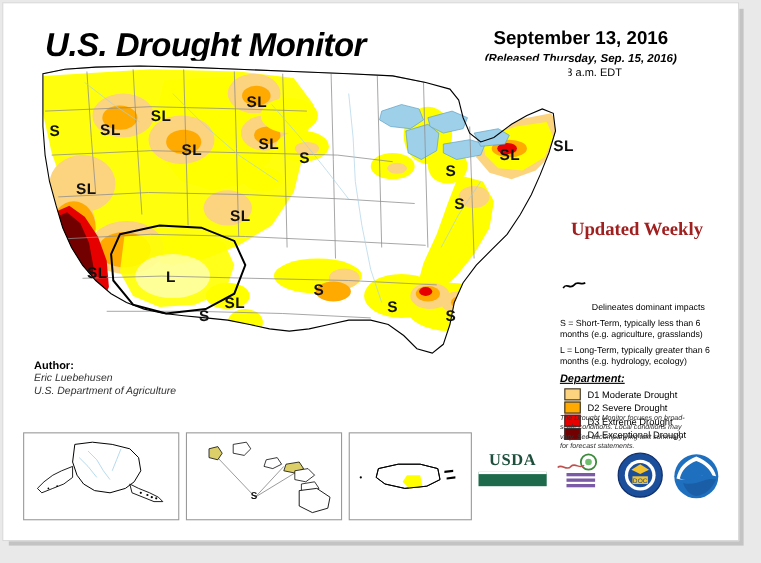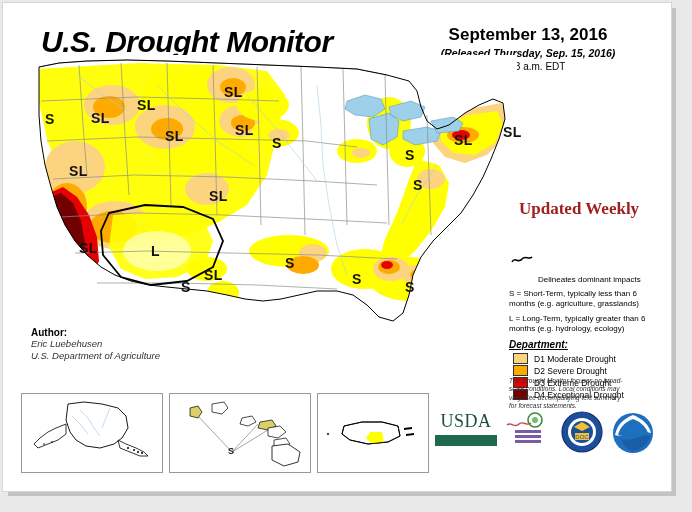--- a/index.html
+++ b/index.html
@@ -84,21 +84,21 @@
   #inset-pr{left:314px;width:110px;}
   .inset svg{display:block;width:100%;height:100%;}
   .inset-lbl{
     position:absolute;font-size:9px;font-weight:bold;color:#111;
   }
 
   
   #logos{position:absolute;left:432px;top:404px;width:220px;height:60px;}
   .logo{position:absolute;top:4px;}
   #logo-usda{left:0px;width:62px;text-align:center;}
-  #usda-word{font-family:"Liberation Serif",serif;font-size:18px;font-weight:normal;color:#1d4f3c;letter-spacing:0.5px;}
+  #usda-word{font-family:"Liberation Serif",serif;font-size:15px;font-weight:bold;color:#1d4f3c;letter-spacing:0.5px;}
   #usda-bar{margin-top:1px;height:11px;background:#1d6b4c;border-top:2px solid #fff;}
   #logo-ndmc{left:70px;width:46px;text-align:center;}
   #logo-seal{left:126px;}
   #logo-noaa{left:176px;}
 </style>
 </head>
 <body>
 
 <div id="shadow-layer"></div>
 

